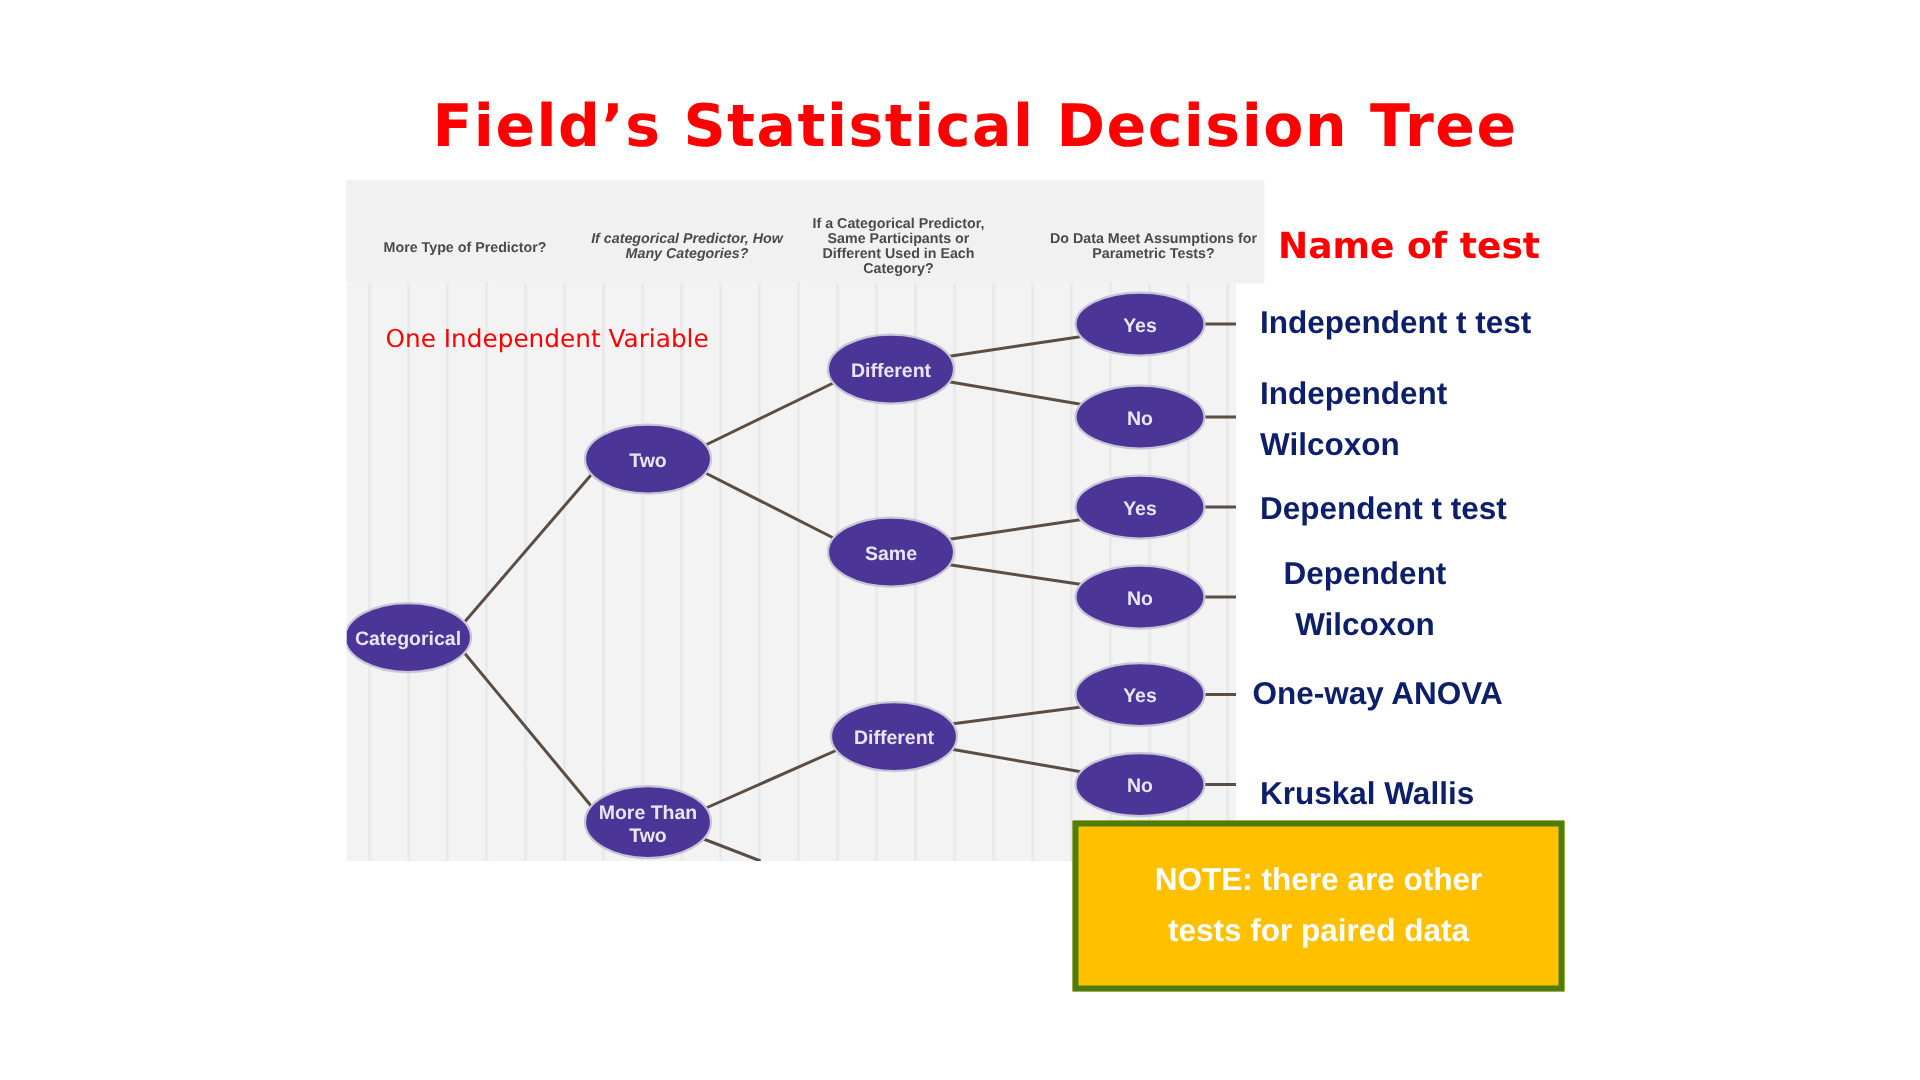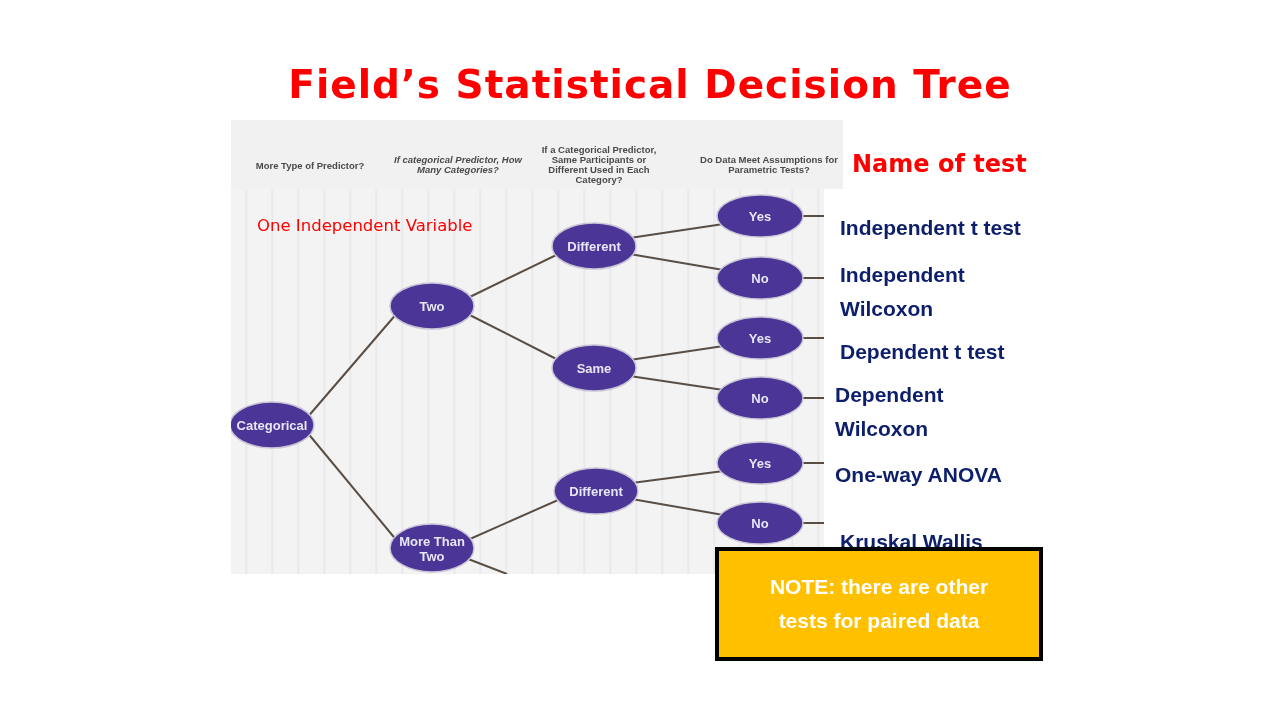--- a/index.html
+++ b/index.html
@@ -33,29 +33,28 @@
     position: absolute; left: 257px; top: 216px; color: #ff0000; font-size: 16.5px;
     font-family: "DejaVu Sans", sans-serif;
   }
   .name-of-test {
     position: absolute; left: 852px; top: 150px; color: #ff0000; font-size: 24px; font-weight: bold;
     font-family: "DejaVu Sans", sans-serif;
   }
   .result {
     position: absolute; color: #0d1f6b; font-weight: bold; font-size: 21px; line-height: 34px;
     font-family: "Liberation Sans", sans-serif;
-    margin-top: 12px;
   }
   svg.tree { position: absolute; left: 231px; top: 189px; }
   .node-label {
     fill: #e8e6f4; font-family: "Liberation Sans", sans-serif; font-weight: bold; font-size: 13px;
   }
   .note {
     position: absolute; left: 715px; top: 547px; width: 320px; height: 106px;
-    background: #ffc000; border: 4px solid #000000;
+    background: #ffc000; border: 4px solid #4d7c0f;
     color: #ffffff; font-weight: bold; font-size: 21px; line-height: 34px;
     font-family: "Liberation Sans", sans-serif;
     display: flex; align-items: center; justify-content: center; text-align: center;
   }
 </style>
 </head>
 <body>
 
 <div class="title">Field’s Statistical Decision Tree</div>
 
@@ -148,19 +147,19 @@
     </g>
 </svg>
 
 <div class="oiv">One Independent Variable</div>
 
 <div class="name-of-test">Name of test</div>
 
 <div class="result" style="left:840px; top:199px;">Independent t test</div>
 <div class="result" style="left:840px; top:246px; width:170px;">Independent Wilcoxon</div>
 <div class="result" style="left:840px; top:323px;">Dependent t test</div>
-<div class="result" style="left:835px; top:366px; width:150px;">Dependent Wilcoxon</div>
+<div class="result" style="left:835px; top:366px; width:150px;text-align:center;">Dependent Wilcoxon</div>
 <div class="result" style="left:835px; top:446px;">One-way ANOVA</div>
 <div class="result" style="left:840px; top:513px;">Kruskal Wallis</div>
 
 <div class="note">
   <span style="width:270px; display:block;">NOTE:  there are other tests for paired data</span>
 </div>
 
 </body></html>

